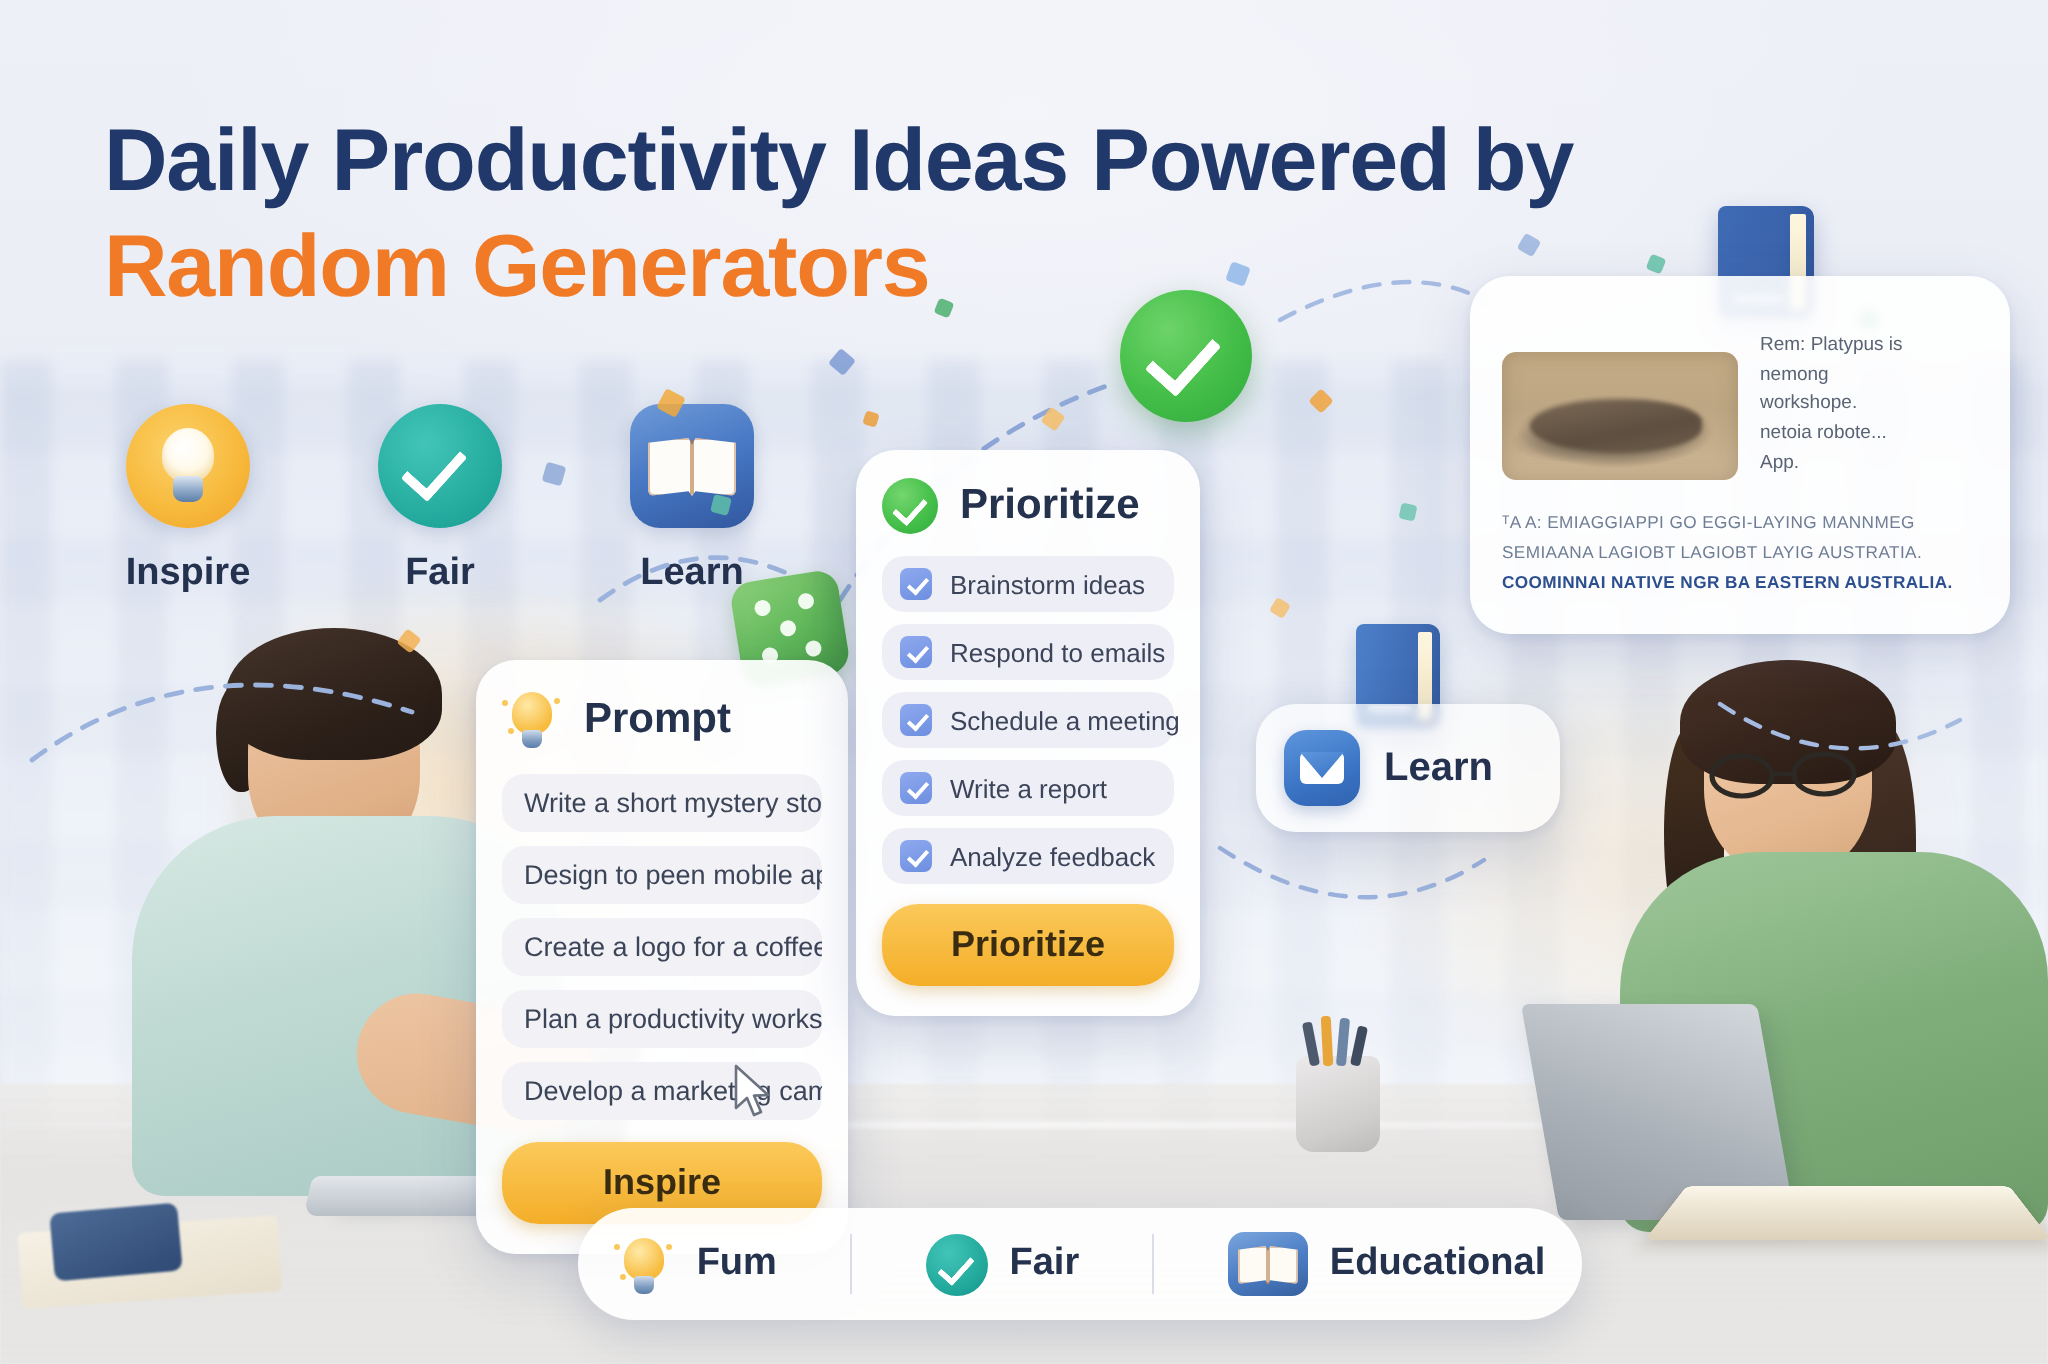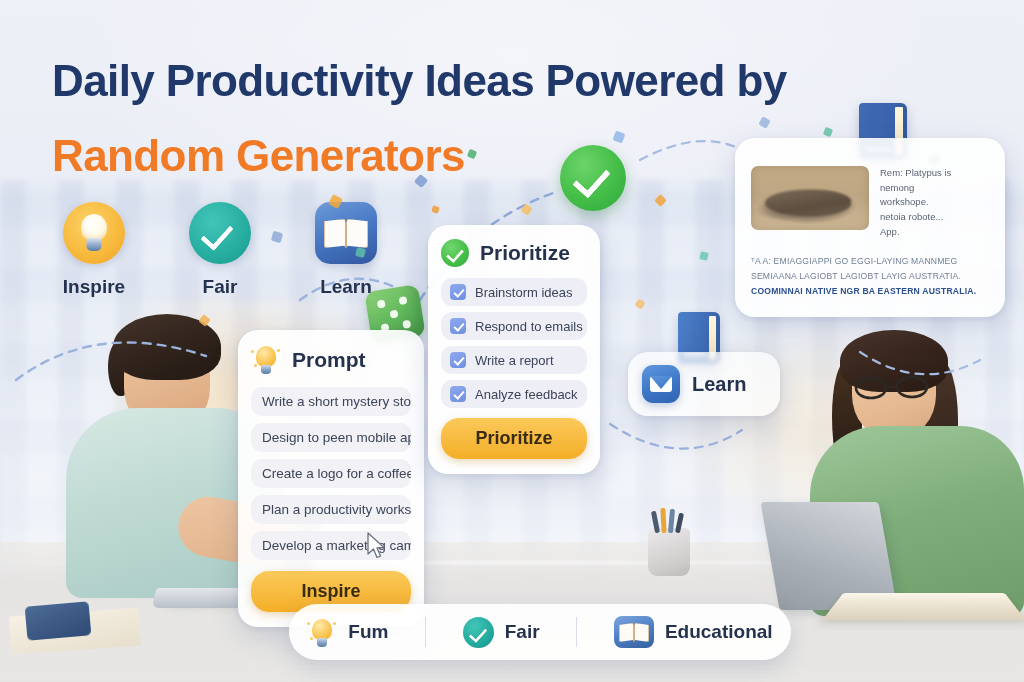--- a/index.html
+++ b/index.html
@@ -50,21 +50,21 @@
   }
 
   
   .title-wrap { position: absolute; left: 52px; top: 56px; width: 760px; }
   .title-l1 {
     font-size: 44px; font-weight: 700; letter-spacing: -.6px;
     color: #20386a; line-height: 1.12; white-space: nowrap;
   }
   .title-l2 {
     font-size: 44px; font-weight: 700; letter-spacing: -.6px;
-    color: #f07a25; line-height: 1.12; margin-top: 26px; white-space: nowrap;
+    color: #f07a25; line-height: 1.12; margin-top: 4px; white-space: nowrap;
   }
 
   
   .trio { position: absolute; left: 50px; top: 202px; display: flex; gap: 38px; }
   .trio-item { width: 88px; text-align: center; }
   .trio-badge {
     width: 62px; height: 62px; margin: 0 auto;
     border-radius: 16px; position: relative;
     box-shadow: 0 3px 9px rgba(60,80,130,.22);
   }
@@ -216,21 +216,21 @@
     border: 3px solid #fff; border-top: 0; border-left: 0;
     transform: rotate(42deg); border-radius: 1px;
   }
 
   
   #wiki-card {
     left: 735px; top: 138px; width: 270px; padding: 16px 16px 18px;
     background: rgba(255,255,255,.9);
   }
   .wiki-title { font-size: 19px; font-weight: 700; color: #24324f; white-space: nowrap; }
-  .wiki-body { display: flex; gap: 11px; margin-top: 12px; }
+  .wiki-body { display: flex; gap: 11px; margin-top: 12px; align-items: flex-end; }
   .wiki-photo {
     width: 118px; height: 64px; flex: 0 0 118px; border-radius: 7px;
     background:
       radial-gradient(ellipse 58% 40% at 48% 62%, #6b5c4c 0%, #7d6e5b 40%, rgba(125,110,91,0) 72%),
       radial-gradient(ellipse 30% 22% at 26% 70%, #8a7a66, rgba(138,122,102,0) 75%),
       linear-gradient(180deg, #c4ab86 0%, #bda683 45%, #cdb694 100%);
     box-shadow: inset 0 0 10px rgba(90,70,45,.25);
     position: relative; overflow: hidden;
   }
   .wiki-photo::after {
@@ -580,20 +580,24 @@
       <div class="chk-row">
         <span class="chk"></span>
         <span class="chk-label">Brainstorm ideas</span>
       </div>
       <div class="chk-row">
         <span class="chk"></span>
         <span class="chk-label">Respond to emails</span>
       </div>
       <div class="chk-row">
         <span class="chk"></span>
+        <span class="chk-label">Schedule a meeting</span>
+      </div>
+      <div class="chk-row">
+        <span class="chk"></span>
         <span class="chk-label">Write a report</span>
       </div>
       <div class="chk-row">
         <span class="chk"></span>
         <span class="chk-label">Analyze feedback</span>
       </div>
     </div>
     <button class="cta" style="margin-top:10px;">Prioritize</button>
   </div>
 

